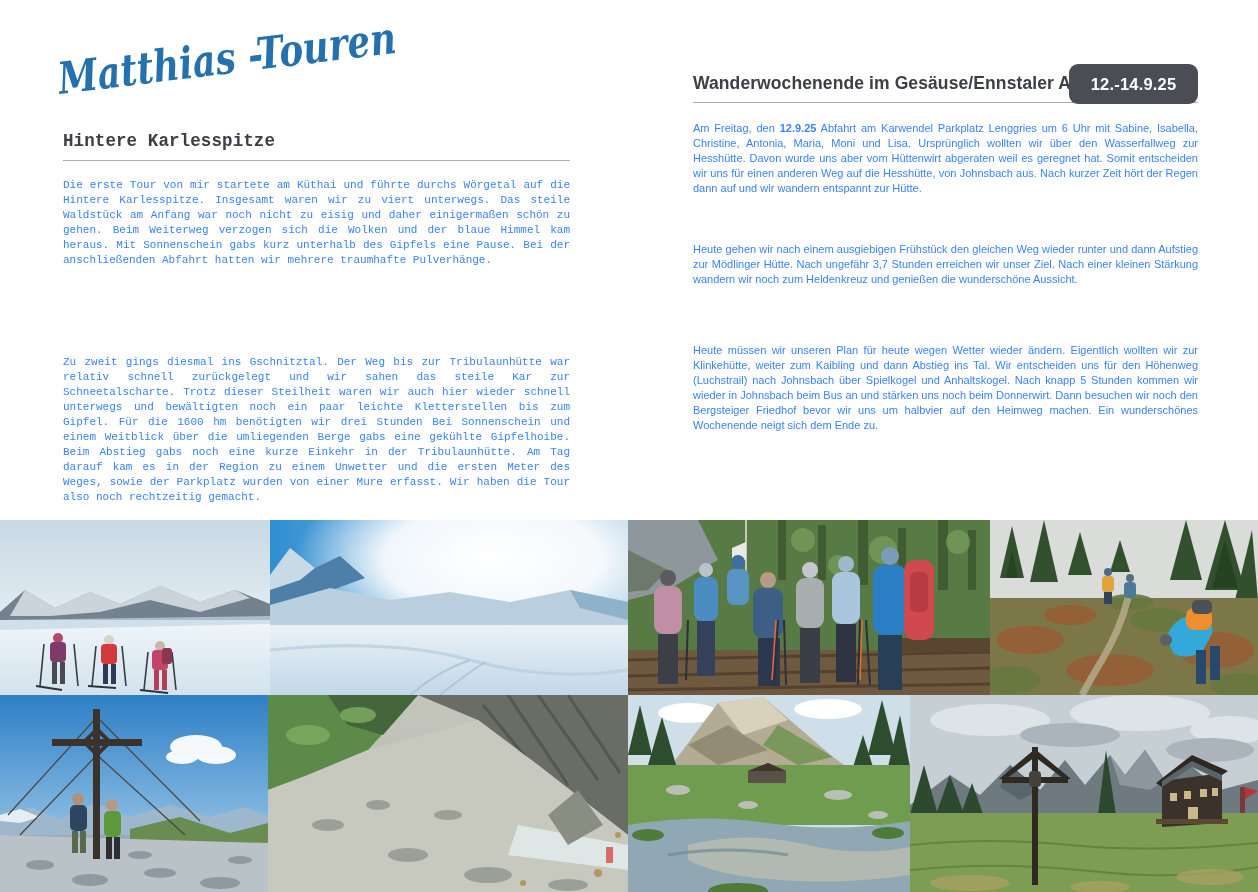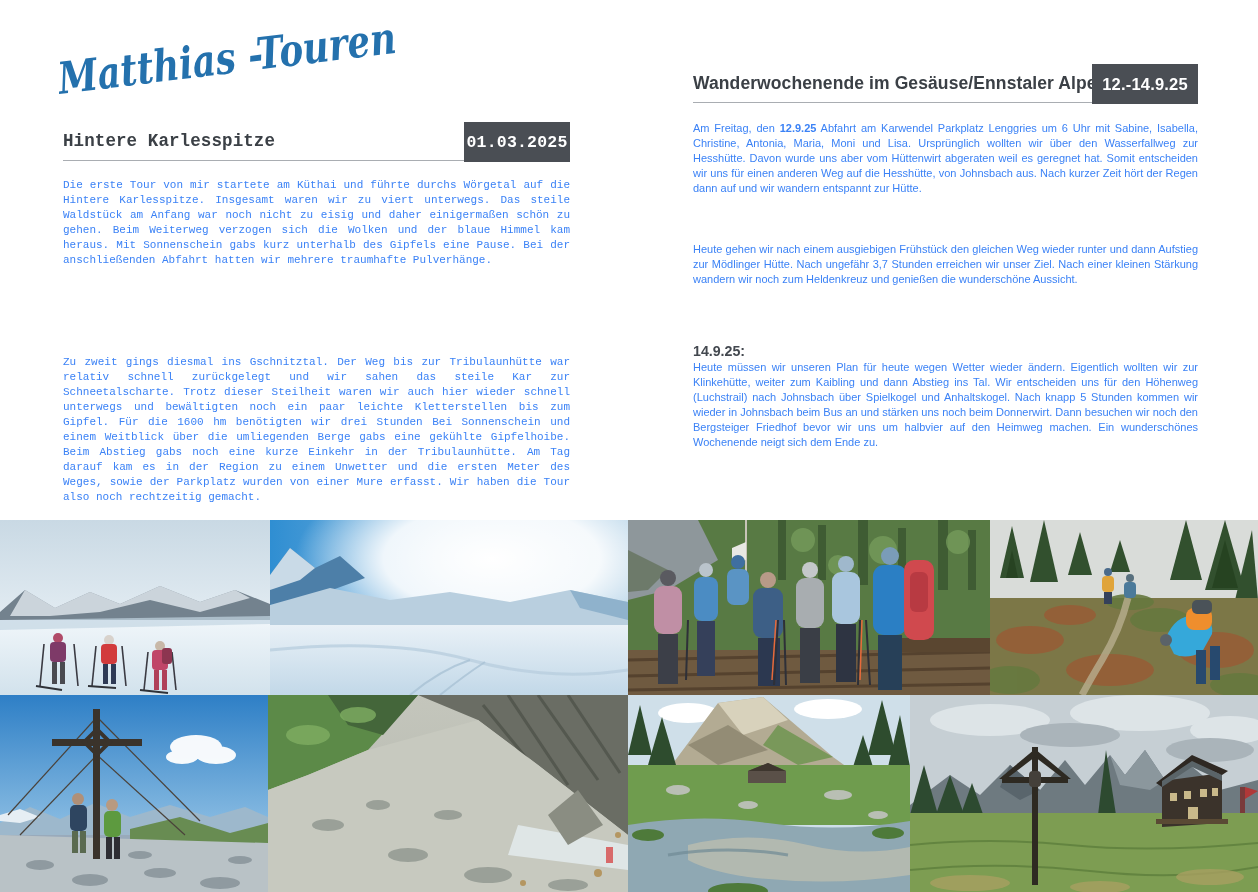--- a/index.html
+++ b/index.html
@@ -17,23 +17,23 @@
   .abs-r{position:absolute;left:0;width:505px;}
   
   .sec-head{
     position:relative;height:36px;border-bottom:1px solid #a9adb2;
   }
   .sec-head h2{
     margin:0;font-size:17.5px;line-height:34px;font-weight:bold;color:#3b4046;
     letter-spacing:.1px;
   }
   .date-badge{
-    position:absolute;right:0;top:-2px;height:40px;width:106px;
+    position:absolute;right:0;top:-2px;height:40px;width:129px;
     background:#4a4e54;color:#ffffff;font-weight:bold;font-size:16.5px;
-    display:flex;align-items:center;justify-content:center;letter-spacing:.2px;
+    display:flex;align-items:center;justify-content:center;letter-spacing:.2px;border-radius:9px;
   }
   
   .body-text{
     margin:0;font-size:11px;line-height:15px;text-align:justify;
     color:#3b82f6;
   }
   .day-label{font-weight:bold;margin:0 0 0 0;font-size:14.2px;line-height:17.4px;}
   .b{font-weight:bold;}
   
   .collage{position:absolute;left:0;top:520px;width:1258px;height:372px;}
@@ -50,42 +50,40 @@
   <div class="title-wrap">
     <svg width="380" height="100" viewBox="0 0 380 100">
       <text x="8" y="72" transform="rotate(-7 8 72)" font-family="DejaVu Serif, serif" font-style="italic" font-weight="bold" font-size="44" fill="#2471ad" textLength="340" lengthAdjust="spacingAndGlyphs">Matthias -Touren</text>
     </svg>
   </div>
 
   <div class="col-left">
 
     <div class="abs sec-head" style="top:124px;">
       <h2>Hintere Karlesspitze</h2>
-      <div class="date-badge">01.03.2025</div>
     </div>
     <p class="abs body-text" style="top:178px;">Die erste Tour von mir startete am Küthai und führte durchs Wörgetal auf die Hintere Karlesspitze. Insgesamt waren wir zu viert unterwegs. Das steile Waldstück am Anfang war noch nicht zu eisig und daher einigermaßen schön zu gehen. Beim Weiterweg verzogen sich die Wolken und der blaue Himmel kam heraus. Mit Sonnenschein gabs kurz unterhalb des Gipfels eine Pause. Bei der anschließenden Abfahrt hatten wir mehrere traumhafte Pulverhänge.</p>
 
     <p class="abs body-text" style="top:355px;">Zu zweit gings diesmal ins Gschnitztal. Der Weg bis zur Tribulaunhütte war relativ schnell zurückgelegt und wir sahen das steile Kar zur Schneetalscharte. Trotz dieser Steilheit waren wir auch hier wieder schnell unterwegs und bewältigten noch ein paar leichte Kletterstellen bis zum Gipfel. Für die 1600 hm benötigten wir drei Stunden Bei Sonnenschein und einem Weitblick über die umliegenden Berge gabs eine gekühlte Gipfelhoibe. Beim Abstieg gabs noch eine kurze Einkehr in der Tribulaunhütte. Am Tag darauf kam es in der Region zu einem Unwetter und die ersten Meter des Weges, sowie der Parkplatz wurden von einer Mure erfasst. Wir haben die Tour also noch rechtzeitig gemacht.</p>
   </div>
 
   <div class="col-right">
 
     <div class="abs-r sec-head" style="top:66px;">
       <h2>Wanderwochenende im Gesäuse/Ennstaler Alpen</h2>
       <div class="date-badge">12.-14.9.25</div>
     </div>
 
     <p class="abs-r body-text" style="top:121px;"><span>Am Freitag, den </span><span class="b">12.9.25</span><span> Abfahrt am Karwendel Parkplatz Lenggries um 6 Uhr mit Sabine, Isabella, Christine, Antonia, Maria, Moni und Lisa. Ursprünglich wollten wir über den Wasserfallweg zur Hesshütte. Davon wurde uns aber vom Hüttenwirt abgeraten weil es geregnet hat. Somit entscheiden wir uns für einen anderen Weg auf die Hesshütte, von Johnsbach aus. Nach kurzer Zeit hört der Regen dann auf und wir wandern entspannt zur Hütte.</span></p>
 
     <div class="abs-r" style="top:242px;">
       <p class="body-text">Heute gehen wir nach einem ausgiebigen Frühstück den gleichen Weg wieder runter und dann Aufstieg zur Mödlinger Hütte. Nach ungefähr 3,7 Stunden erreichen wir unser Ziel. Nach einer kleinen Stärkung wandern wir noch zum Heldenkreuz und genießen die wunderschöne Aussicht.</p>
     </div>
 
     <div class="abs-r" style="top:343px;">
-      <p class="day-label">14.9.25:</p>
       <p class="body-text">Heute müssen wir unseren Plan für heute wegen Wetter wieder ändern. Eigentlich wollten wir zur Klinkehütte, weiter zum Kaibling und dann Abstieg ins Tal. Wir entscheiden uns für den Höhenweg (Luchstrail) nach Johnsbach über Spielkogel und Anhaltskogel. Nach knapp 5 Stunden kommen wir wieder in Johnsbach beim Bus an und stärken uns noch beim Donnerwirt. Dann besuchen wir noch den Bergsteiger Friedhof bevor wir uns um halbvier auf den Heimweg machen. Ein wunderschönes Wochenende neigt sich dem Ende zu.</p>
     </div>
   </div>
 
   <div class="collage">
 
     <div class="prow r1">
 
       <div class="photo" style="width:270px;" role="img" aria-label="Drei Skitourengeher mit Stöcken auf Schneefeld unter bewölktem Grat">
         <svg viewBox="0 0 270 175" preserveAspectRatio="none">

